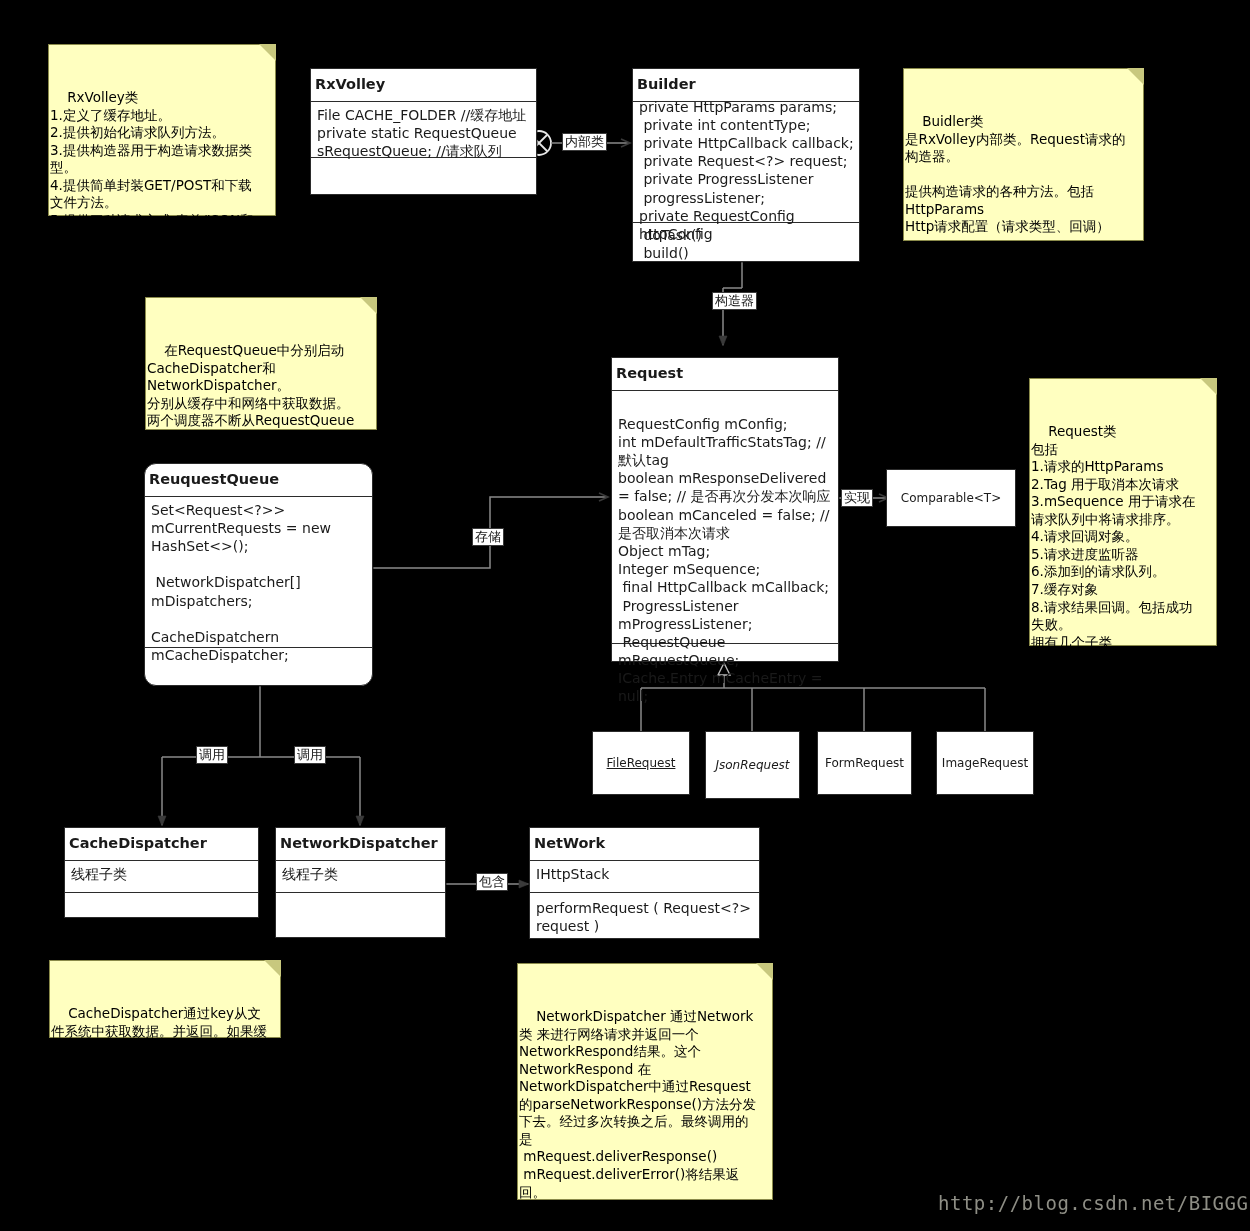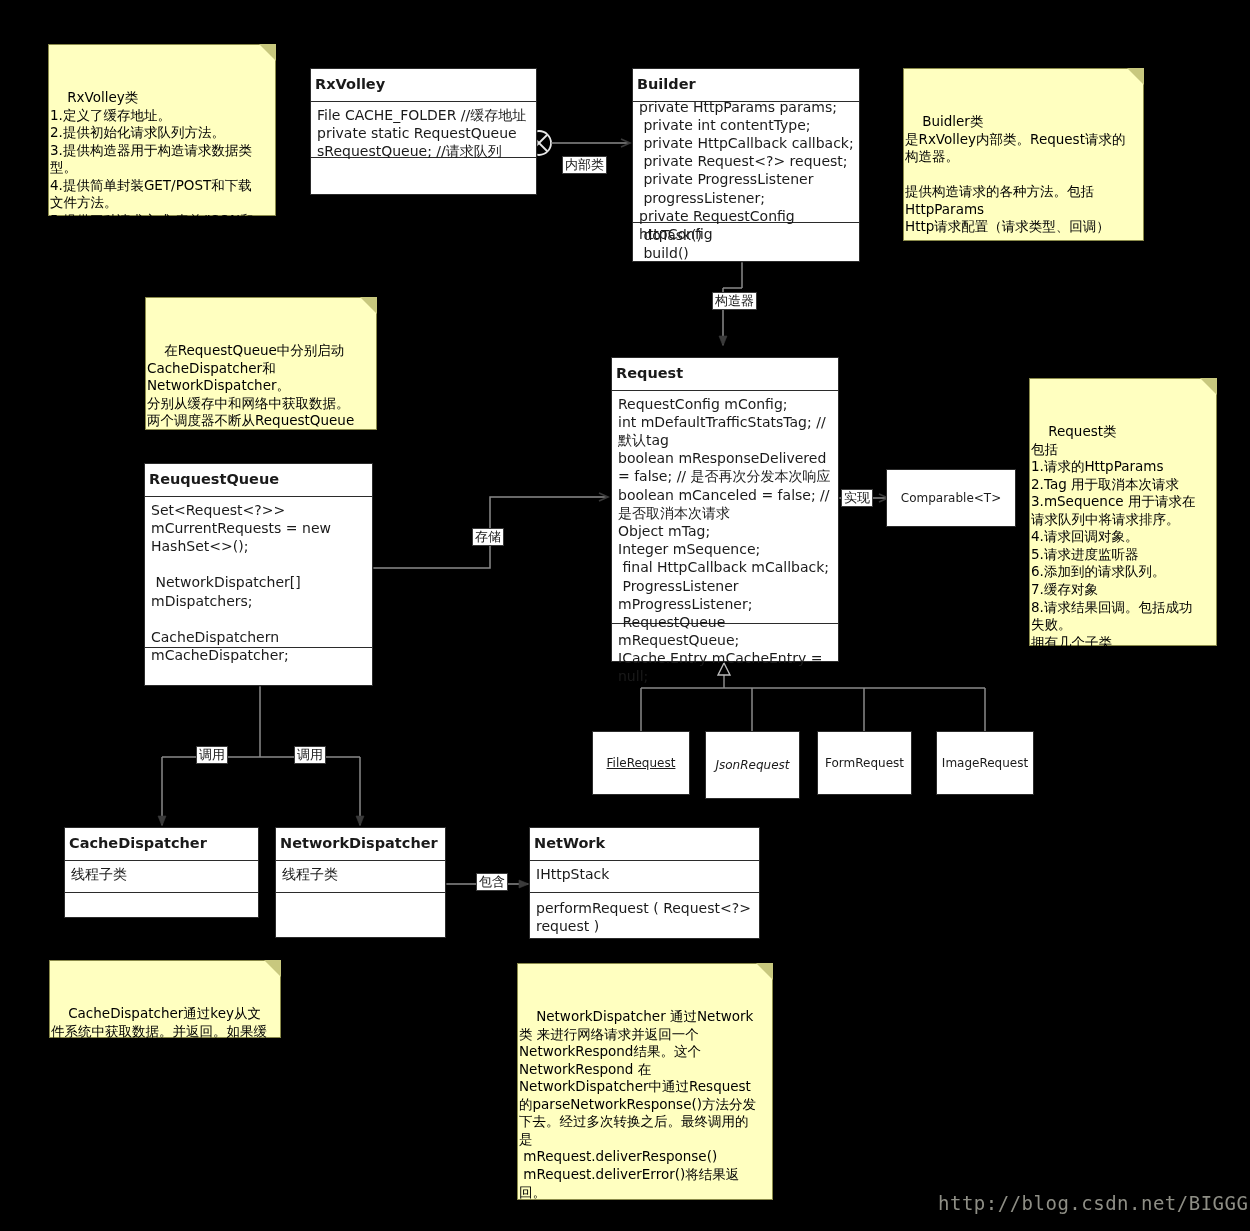--- a/index.html
+++ b/index.html
@@ -52,20 +52,21 @@
     box-sizing: border-box;
     overflow: visible;
     white-space: pre-wrap;
   }
   .uml .compartment.divider {
     border-bottom: 1px solid #2b2b2b;
   }
   .uml .compartment.clipless {
     position: relative;
     z-index: 2;
+    margin-top: 20px;
   }
   .uml.plain {
     display: flex;
     align-items: center;
     justify-content: center;
     text-align: center;
     font-size: 12px;
     line-height: 1.25;
     padding: 2px 6px;
   }
@@ -266,21 +267,21 @@
 Integer mSequence;
  final HttpCallback mCallback;
  ProgressListener
 mProgressListener;
  RequestQueue
 mRequestQueue;
 ICache.Entry mCacheEntry = null;</div>
     <div class="compartment" style="height:38px;"></div>
   </div>
 
-  <div class="uml" style="left:144px; top:463px; width:229px; height:223px;">
+  <div class="uml" style="left:144px; top:463px; width:229px; height:223px;border-radius:12px;">
     <div class="title">ReuquestQueue</div>
     <div class="compartment divider" style="height:151px;">Set&lt;Request&lt;?&gt;&gt;
 mCurrentRequests = new
 HashSet&lt;&gt;();
 
  NetworkDispatcher[]
 mDispatchers;
 
 CacheDispatchern
 mCacheDispatcher;</div>
@@ -316,21 +317,21 @@
     <div class="compartment" style="height:46px;"></div>
   </div>
 
   <div class="uml" style="left:529px; top:827px; width:231px; height:112px;">
     <div class="title">NetWork</div>
     <div class="compartment divider" style="height:32px;">IHttpStack</div>
     <div class="compartment" style="height:46px; padding-top:6px;">performRequest ( Request&lt;?&gt;
 request )</div>
   </div>
 
-  <div class="edge-label" style="left:562px; top:133px;margin-top:23px;">
+  <div class="edge-label" style="left:562px; top:133px;">
     <span>内部类</span>
   </div>
   <div class="edge-label" style="left:712px; top:292px;">
     <span>构造器</span>
   </div>
   <div class="edge-label" style="left:472px; top:528px;">
     <span>存储</span>
   </div>
   <div class="edge-label" style="left:841px; top:489px;">
     <span>实现</span>

